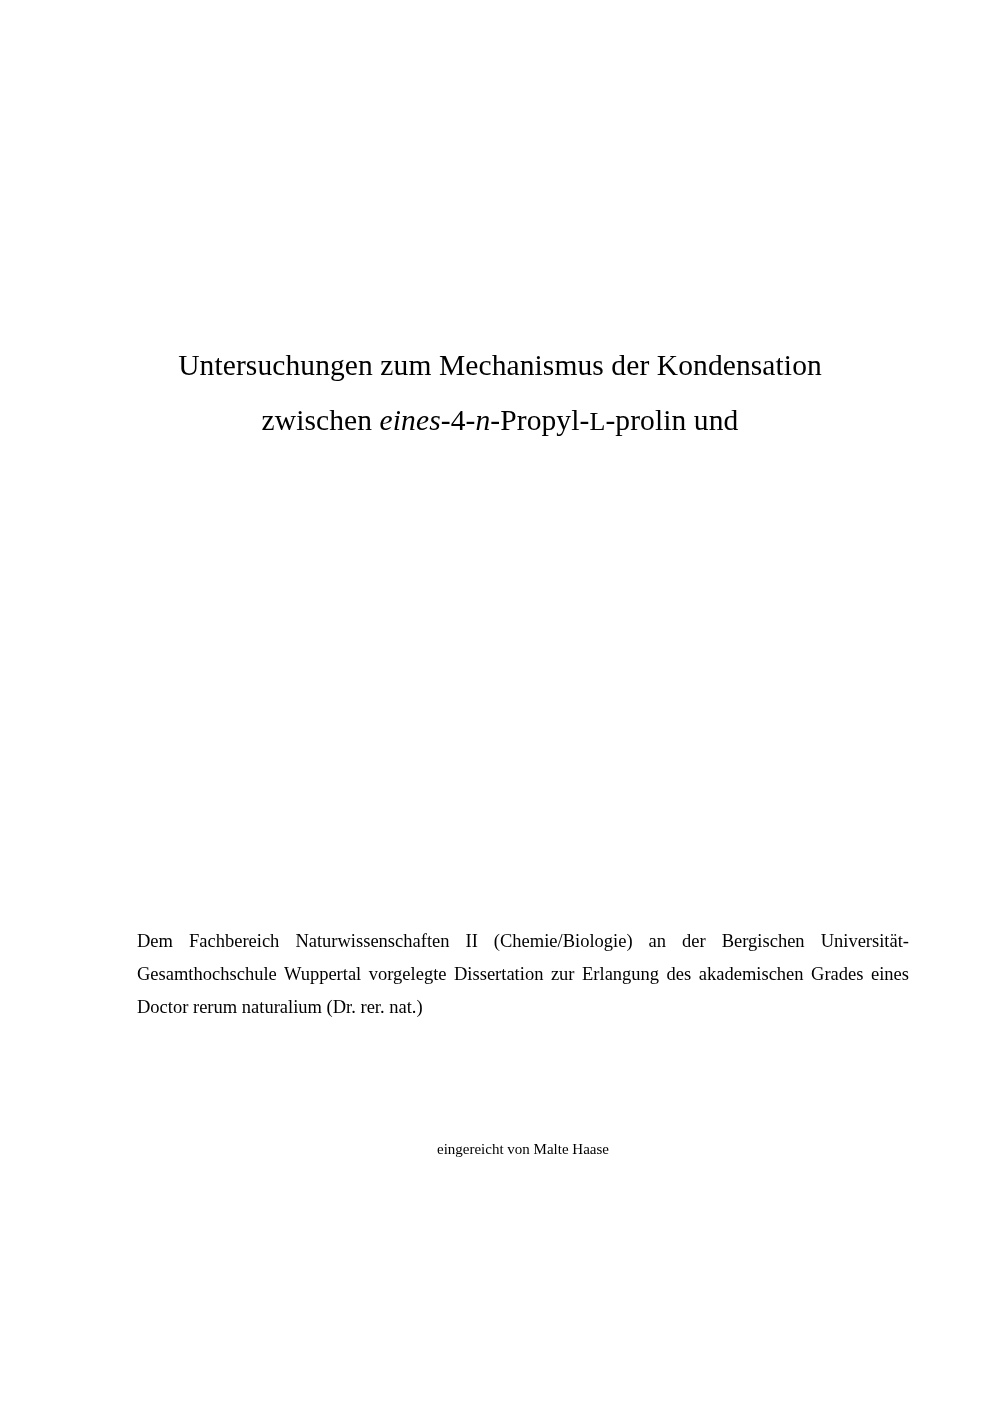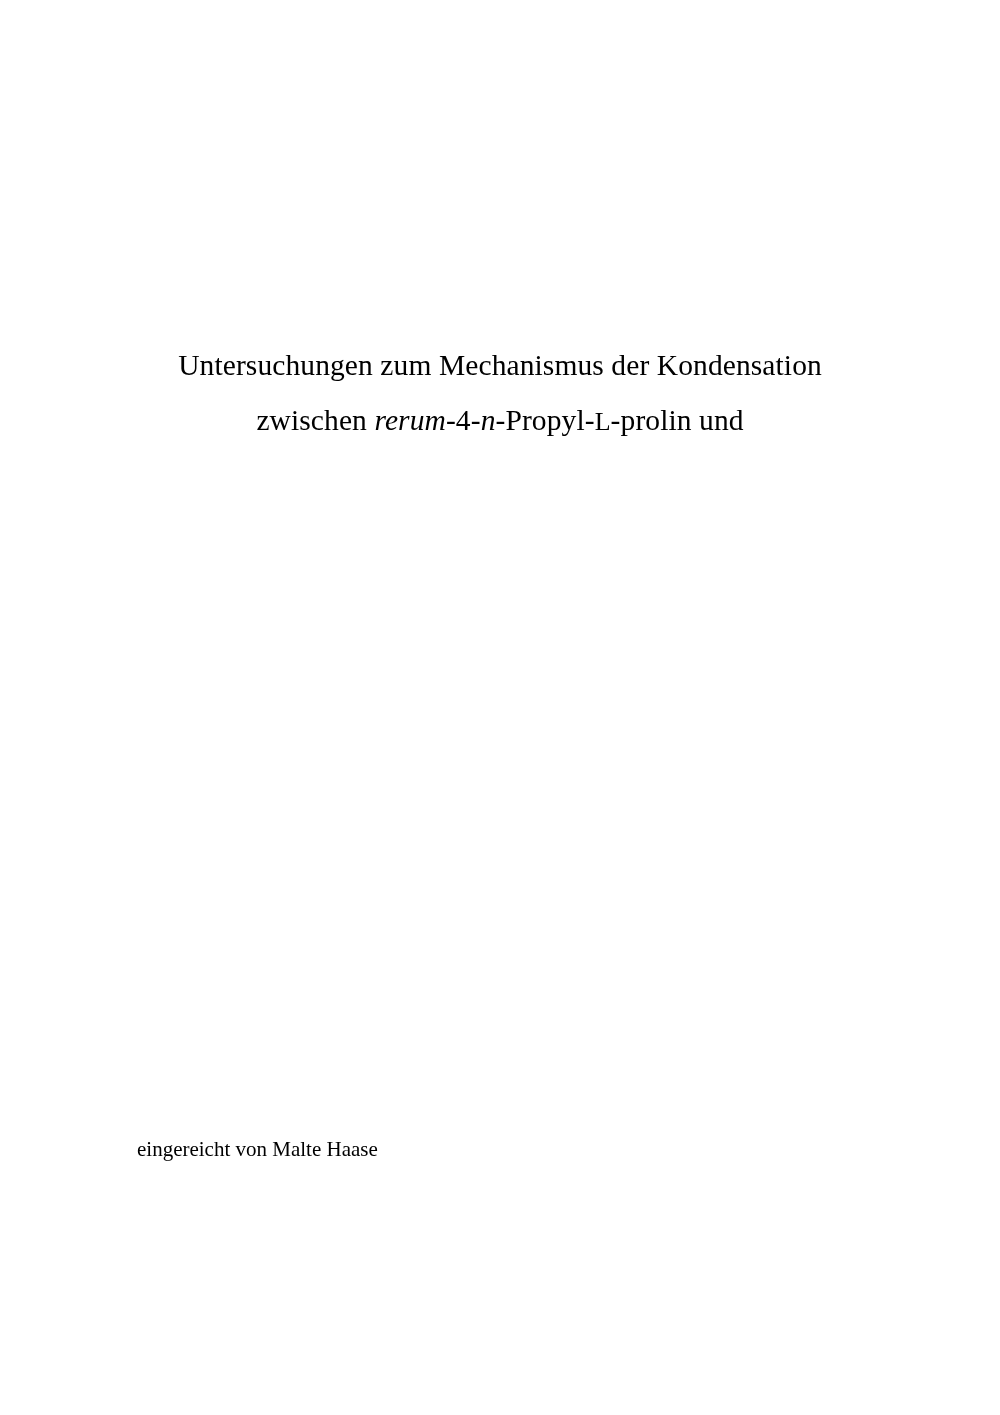--- a/index.html
+++ b/index.html
@@ -54,30 +54,34 @@
     text-justify: inter-word;
   }
   .submission p { margin: 0; }
 
   
   .author-line {
     position: absolute;
     left: 137px;
     top: 1135px;
     width: 772px;
-    font-size: 21px;
+    text-align: center;
+    font-size: 15px;
     line-height: 28px;
   }
 </style>
 </head>
 <body>
 
 <div class="page">
 
   <div class="title-block">
     <div class="title-line"><span>Untersuchungen zum Mechanismus der Kondensation</span></div>
-    <div class="title-line"><span>zwischen </span><span class="it">rerum</span><span>-4-</span><span class="it">n</span><span>-Propyl-</span><span class="sc">L</span><span>-prolin und</span></div>
+    <div class="title-line"><span>zwischen </span><span class="it">eines</span><span>-4-</span><span class="it">n</span><span>-Propyl-</span><span class="sc">L</span><span>-prolin und</span></div>
   </div>
 
+  <div class="submission">
+    <p>Dem Fachbereich Naturwissenschaften II (Chemie/Biologie) an der Bergischen Universität-Gesamthochschule Wuppertal vorgelegte Dissertation zur Erlangung des akademischen Grades eines Doctor rerum naturalium (Dr. rer. nat.)</p>
+  </div>
 
   <div class="author-line">eingereicht von Malte Haase</div>
 
 </div>
 
 </body></html>

